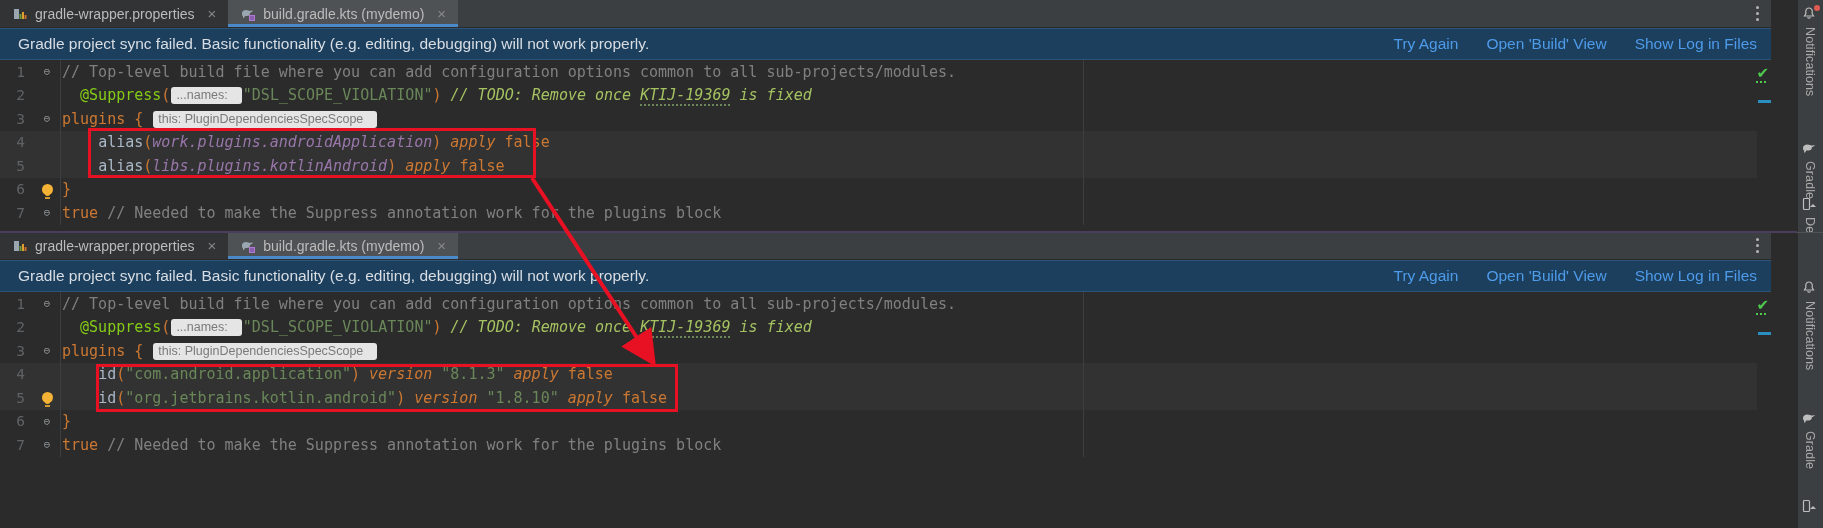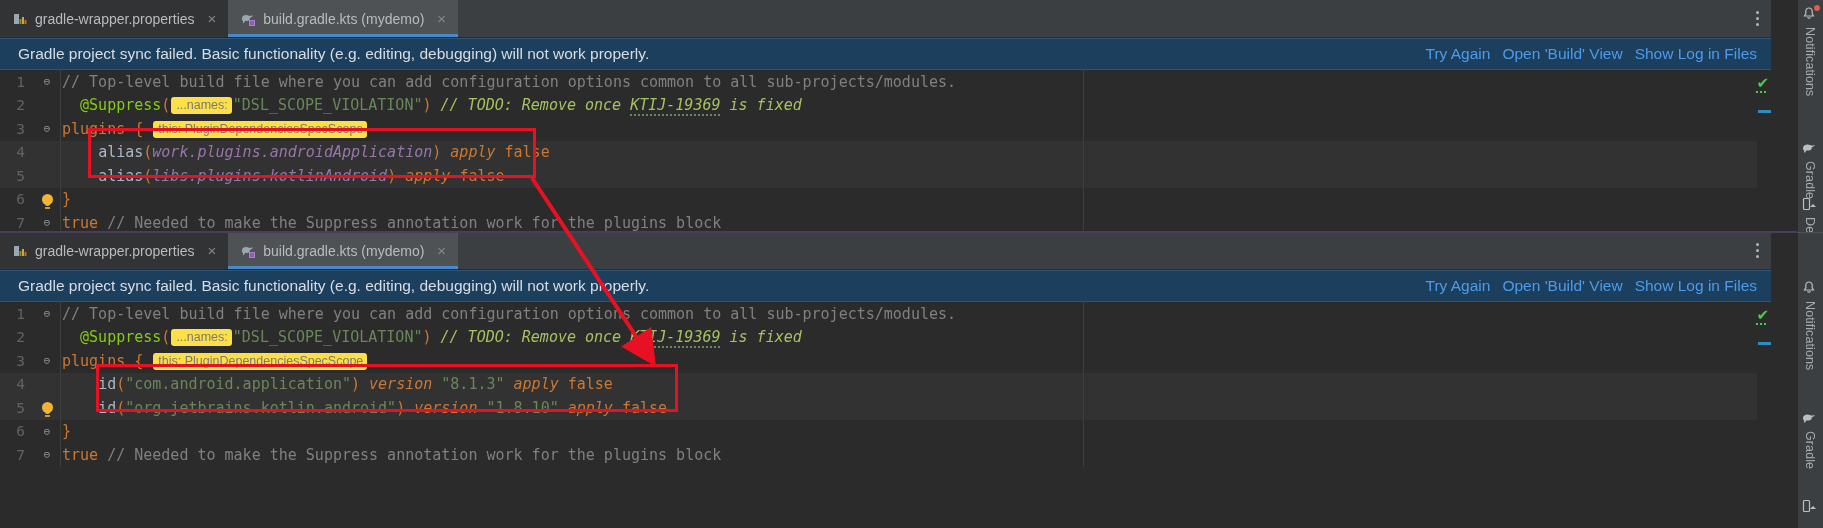--- a/index.html
+++ b/index.html
@@ -16,21 +16,21 @@
   
   .panel { position: absolute; left: 0; background: #2b2b2b; overflow: hidden; }
   .panel-top    { top: 0;   width: 1823px; height: 232px; }
   .panel-bottom { top: 232px; width: 1823px; height: 296px; }
 
   .panel-inner { position: absolute; left: 0; top: 0; right: 52px; bottom: 0; }
 
   
   .tabbar {
     position: relative;
-    height: 38px;
+    height: 28px;
     background: #3c3f41;
     display: flex;
     align-items: stretch;
     border-bottom: 1px solid #2b2b2b;
   }
   .tab {
     display: flex; align-items: center;
     padding: 0 10px 0 12px;
     gap: 7px;
     font-size: 14px;
@@ -62,21 +62,21 @@
     height: 32px;
     background: #1c3f5e;
     border-top: 1px solid #2e5377;
     border-bottom: 1px solid #2e5377;
     display: flex; align-items: center;
     padding: 0 14px 0 18px;
     font-size: 15.5px;
     color: #d8dde3;
     position: relative;
   }
-  .banner-links { margin-left: auto; display: flex; align-items: center; gap: 12px; }
+  .banner-links { margin-left: auto; display: flex; align-items: center; gap: 28px; }
   .banner-link { color: #4e9bea; cursor: pointer; font-size: 15.5px; white-space: nowrap; }
 
   
   .code-area { position: relative; background: #2b2b2b; flex: 1 1 auto; }
   .code-row { position: relative; display: flex; align-items: center; height: 23.5px; }
   .gutter-num {
     width: 34px; text-align: right; padding-right: 9px;
     color: #606366; font-size: 14.5px;
     font-family: "DejaVu Sans Mono", monospace;
     flex: 0 0 auto;
@@ -111,25 +111,25 @@
   .cm   { color: #808080; }          
   .todo { color: #a5c261; font-style: italic; }
   .ann  { color: #84cc16; }
   .str  { color: #6a8759; }
   .kw   { color: #cc7832; }
   .kwi  { color: #cc7832; font-style: italic; }
   .fn   { color: #a9b7c6; }
   .prop { color: #9876aa; font-style: italic; }
   .paren{ color: #cc7832; }
   .hintchip {
-    background: #fde047; color: #7a7a7a;
+    background: #e5e5e5; color: #7a7a7a;
     font-family: "Liberation Sans", sans-serif;
     font-size: 12.5px;
     border-radius: 3px;
-    padding: 1px 4px 2px 5px;
+    padding: 1px 14px 2px 5px;
     margin: 0 1px;
     vertical-align: 1px;
   }
 
   
   .hl-row { background: #323232; }
 
   .redbox {
     position: absolute;
     border: 3px solid #e81123;

